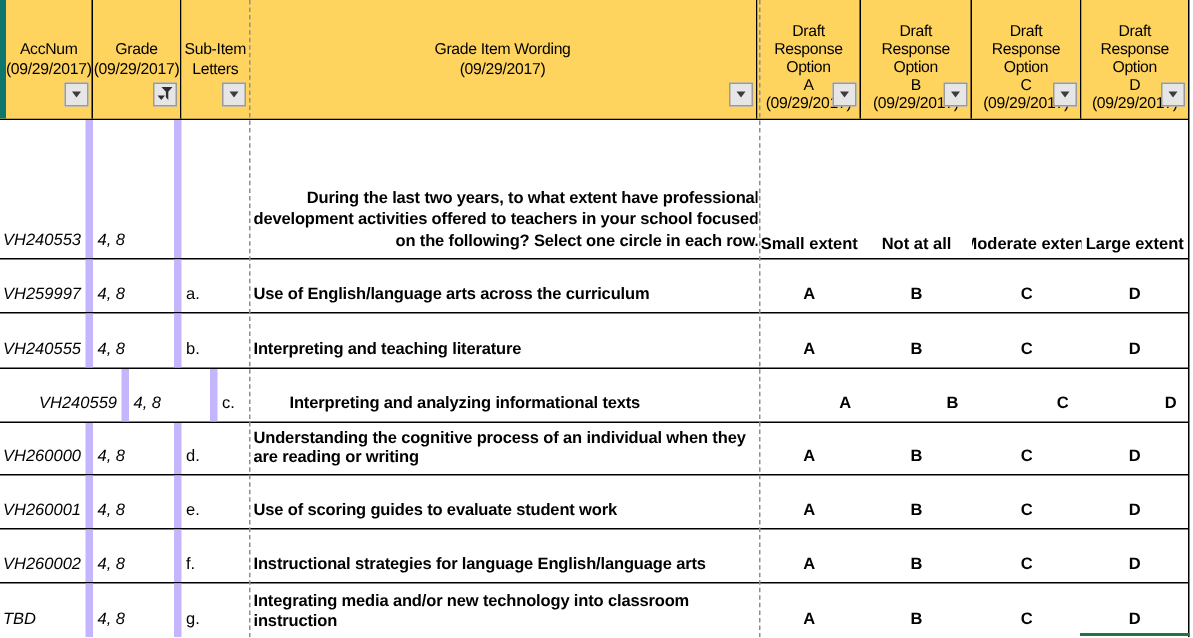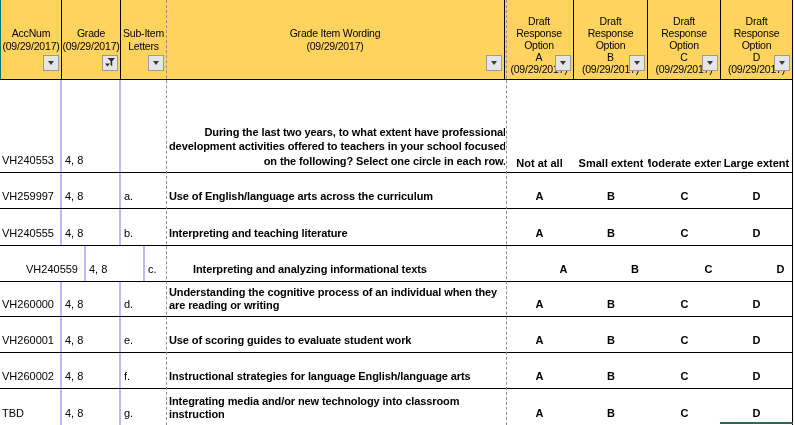--- a/index.html
+++ b/index.html
@@ -22,21 +22,21 @@
   .cell { position:relative; overflow:hidden; }
 
   
   .header-row { height:80px; background:#FFD45E; }
   .header-row .cell {
     background:#FFD45E; display:flex; flex-direction:column;
     align-items:center; justify-content:center; text-align:center;
     font-size:10.5px; line-height:13px; letter-spacing:-0.2px;
   }
   .header-row .cell.opt { justify-content:flex-start; padding-top:15px; line-height:12px; }
-  .header-row .cell.b-l { border-left:1px solid #0f766e; }
+  .header-row .cell.b-l { border-left:4px solid #0f766e; }
   .header-row .cell.b-r { border-right:1px solid #000; }
   .hline { white-space:nowrap; }
 
   .filter-btn {
     position:absolute; right:2px; bottom:8px; width:16px; height:16px;
     background:#e6e6e6; border:1px solid #9a9a9a;
     display:flex; align-items:center; justify-content:center;
     padding:0; cursor:pointer; z-index:2;
   }
   .arrow-glyph {
@@ -54,21 +54,21 @@
   .c-let  { justify-content:flex-start; padding-left:3px; }
   .c-word {
     justify-content:flex-start; padding-left:3px;
     font-weight:bold; font-size:10.5px; letter-spacing:-0.1px;
     white-space:pre; line-height:13px;
   }
   .c-opt  {
     justify-content:center; font-weight:bold; white-space:nowrap;
     overflow:hidden; font-size:10.5px;
   }
-  .body-row .b-r { border-right:2px solid #c4b5fd; }
+  .body-row .b-r { border-right:5px solid #c4b5fd;font-style:italic; }
 
   .r1 { height:93px; }
   .r1 .c-word { line-height:14.5px; padding-bottom:4px;text-align:right; }
   .r1 .c-opt  { padding-bottom:2px; }
   .r2 { height:36px; } .r3 { height:37px; } .r4 { height:36px;padding-left:24px; }
   .r5 { height:35px; } .r6 { height:36px; } .r7 { height:36px; }
   .r8 { height:36px; }
   .r5 .c-word, .r8 .c-word { padding-bottom:4px; }
 
   
@@ -170,22 +170,22 @@
       </div>
     </div>
 
     <div class="row body-row r1">
       <div class="cell c-acc b-r">VH240553</div>
       <div class="cell c-grade b-r">4, 8</div>
       <div class="cell c-let"></div>
       <div class="cell c-word">During the last two years, to what extent have professional
 development activities offered to teachers in your school focused
 on the following? Select one circle in each row.</div>
+      <div class="cell c-opt">Small extent</div>
       <div class="cell c-opt">Not at all</div>
-      <div class="cell c-opt">Small extent</div>
       <div class="cell c-opt">Moderate extent</div>
       <div class="cell c-opt">Large extent</div>
     </div>
 
     <div class="row body-row r2">
       <div class="cell c-acc b-r">VH259997</div>
       <div class="cell c-grade b-r">4, 8</div>
       <div class="cell c-let">a.</div>
       <div class="cell c-word">Use of English/language arts across the curriculum</div>
       <div class="cell c-opt">A</div>

